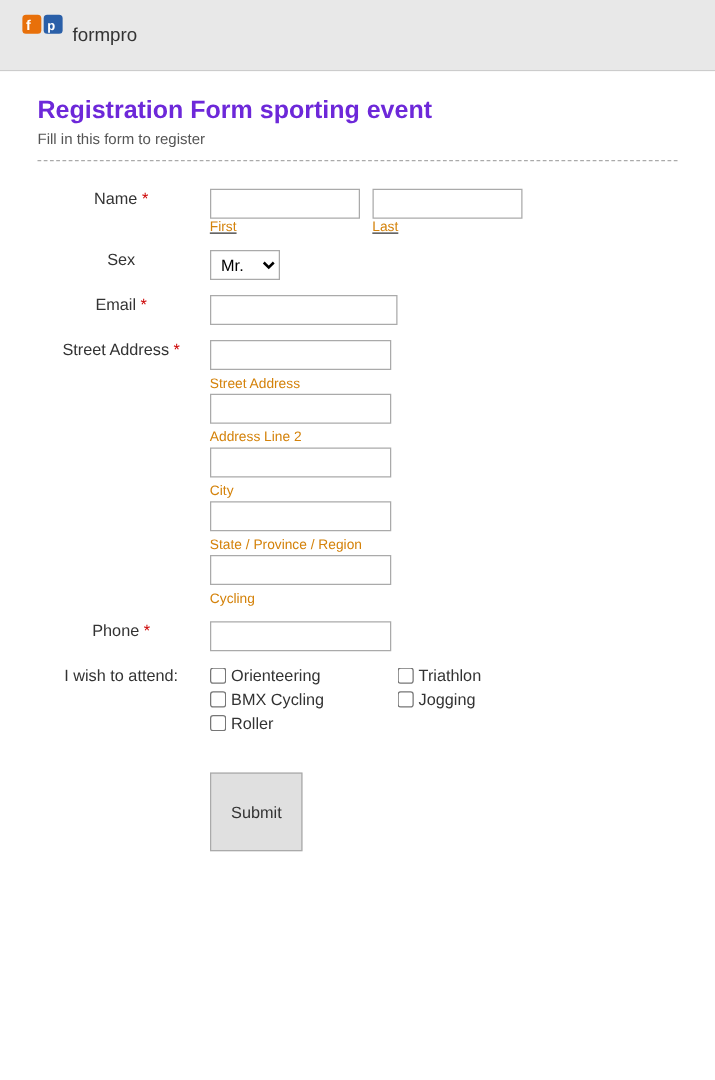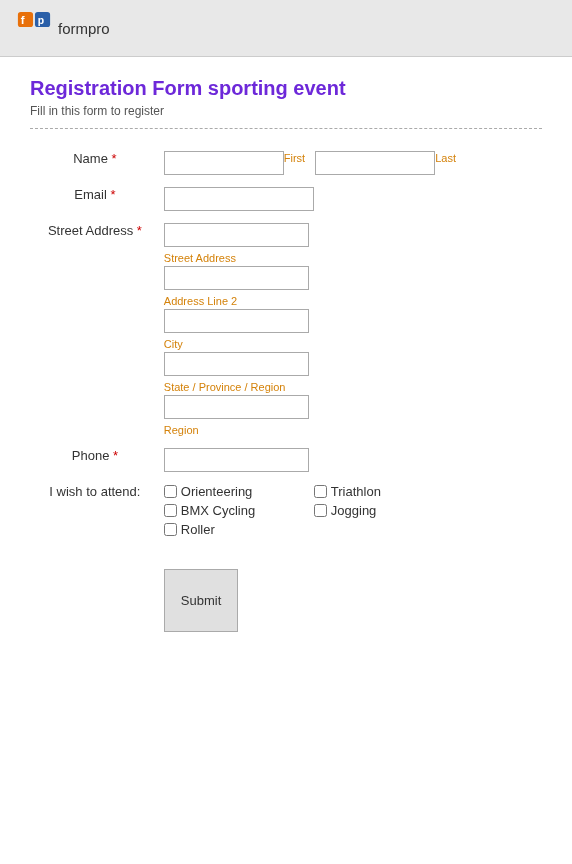--- a/index.html
+++ b/index.html
@@ -84,21 +84,22 @@
       display: flex;
       gap: 10px;
     }
     .name-sub-label {
       font-size: 11px;
       color: #d4820a;
       margin-top: 1px;
     }
     .name-group {
       display: flex;
-      flex-direction: row;
+      flex-direction: column;
+      text-decoration: underline;
     }
     .year-row {
       display: flex;
       align-items: center;
       gap: 4px;
     }
     .calendar-icon {
       width: 22px;
       height: 22px;
       border: 1px solid #aaa;
@@ -199,20 +200,33 @@
           </div>
           <div class="name-group">
             <input type="text" name="last" style="width: 120px;">
             <span class="name-sub-label">Last</span>
           </div>
         </div>
       </td>
     </tr>
 
 
+    <tr>
+      <td class="label-cell">
+        <span>Sex</span>
+      </td>
+      <td class="field-cell">
+        <select name="sex">
+          <option>Mr.</option>
+          <option>Mrs.</option>
+          <option>Ms.</option>
+          <option>Dr.</option>
+        </select>
+      </td>
+    </tr>
 
     <tr>
       <td class="label-cell">
         <span>Email</span><span class="required"> *</span>
       </td>
       <td class="field-cell">
         <input type="text" name="email" style="width: 150px;">
       </td>
     </tr>
 
@@ -224,21 +238,21 @@
         <div class="address-block">
           <input type="text" name="street_address" style="width: 145px;">
           <span class="address-label">Street Address</span>
           <input type="text" name="address_line2" style="width: 145px;">
           <span class="address-label">Address Line 2</span>
           <input type="text" name="city" style="width: 145px;">
           <span class="address-label">City</span>
           <input type="text" name="state" style="width: 145px;">
           <span class="address-label">State / Province / Region</span>
           <input type="text" name="postal" style="width: 145px;">
-          <span class="address-label">Region</span>
+          <span class="address-label">Cycling</span>
         </div>
       </td>
     </tr>
 
     <tr>
       <td class="label-cell">
         <span>Phone</span><span class="required"> *</span>
       </td>
       <td class="field-cell">
         <input type="text" name="phone" style="width: 145px;">

